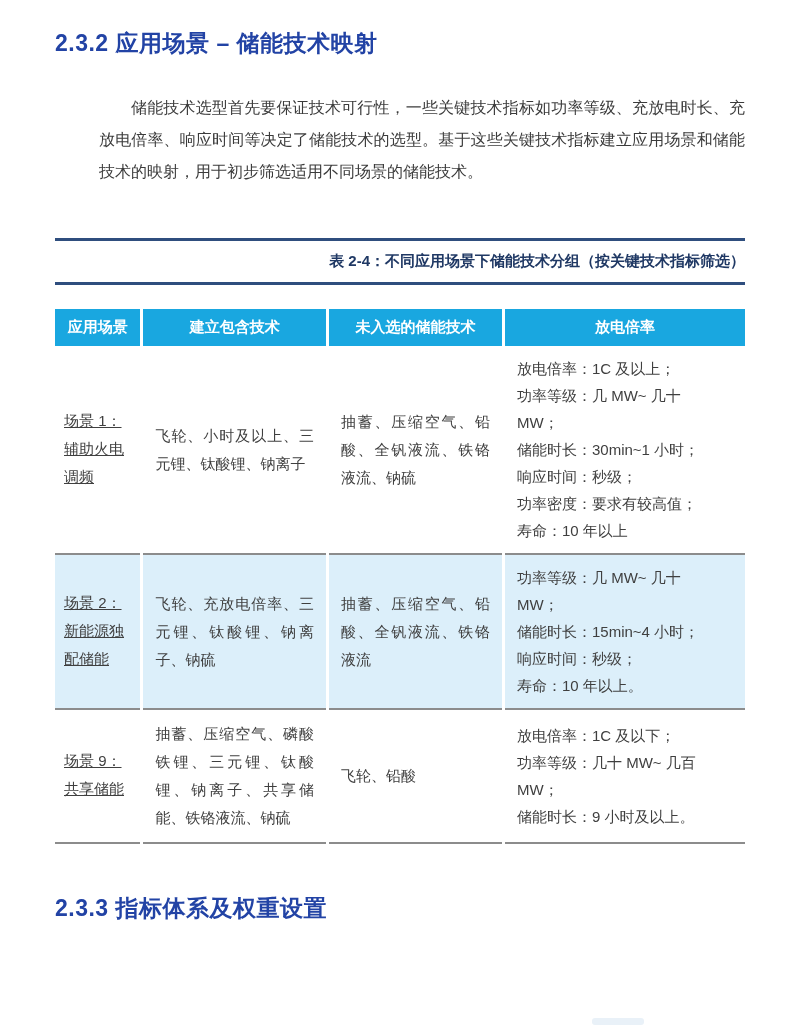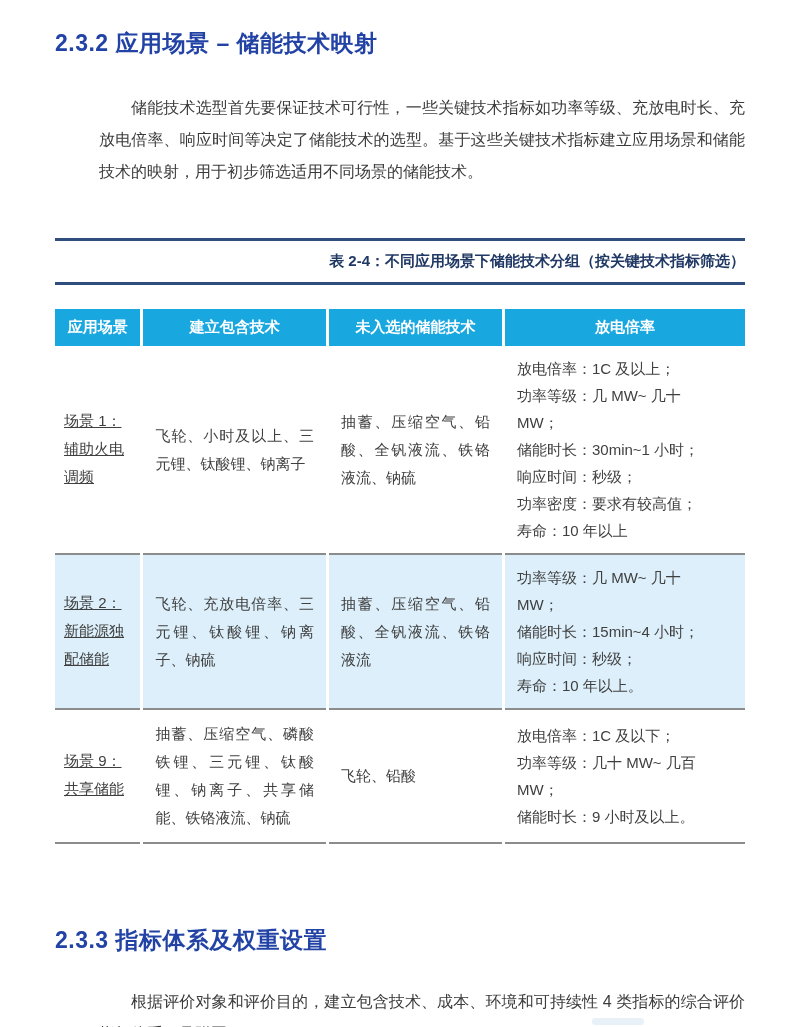--- a/index.html
+++ b/index.html
@@ -86,21 +86,21 @@
   td.cell-selected, td.cell-excluded {
     padding: 10px 12px 10px 12px;
     line-height: 28px;
     text-align: justify;
   }
   td.cell-thresholds {
     padding: 9px 6px 9px 12px;
     line-height: 27px;
     white-space: pre-line;
   }
-  .section-2 { margin-top: 81px; }
+  .section-2 { margin-top: 49px; }
   .body-paragraph.tight { margin-top: 30px; }
   .bottom-artifact {
     position: absolute;
     left: 592px;
     top: 1018px;
     width: 52px;
     height: 7px;
     background: #e9f1f8;
     border-radius: 3px;
   }
@@ -168,17 +168,16 @@
         <td class="cell-thresholds">放电倍率：1C 及以下；
 功率等级：几十 MW~ 几百
 MW；
 储能时长：9 小时及以上。</td>
       </tr>
     </tbody>
   </table>
 
   <h1 class="section-heading section-2">2.3.3 指标体系及权重设置</h1>
 
-  <p class="body-paragraph tight">根据评价对象和评价目的，建立包含技术、成本、环境和可持续性 4 类指标的综合评价指标体系，见附图 1。</p>
 
 </div>
 
 <div class="bottom-artifact"></div>
 
 </body></html>

